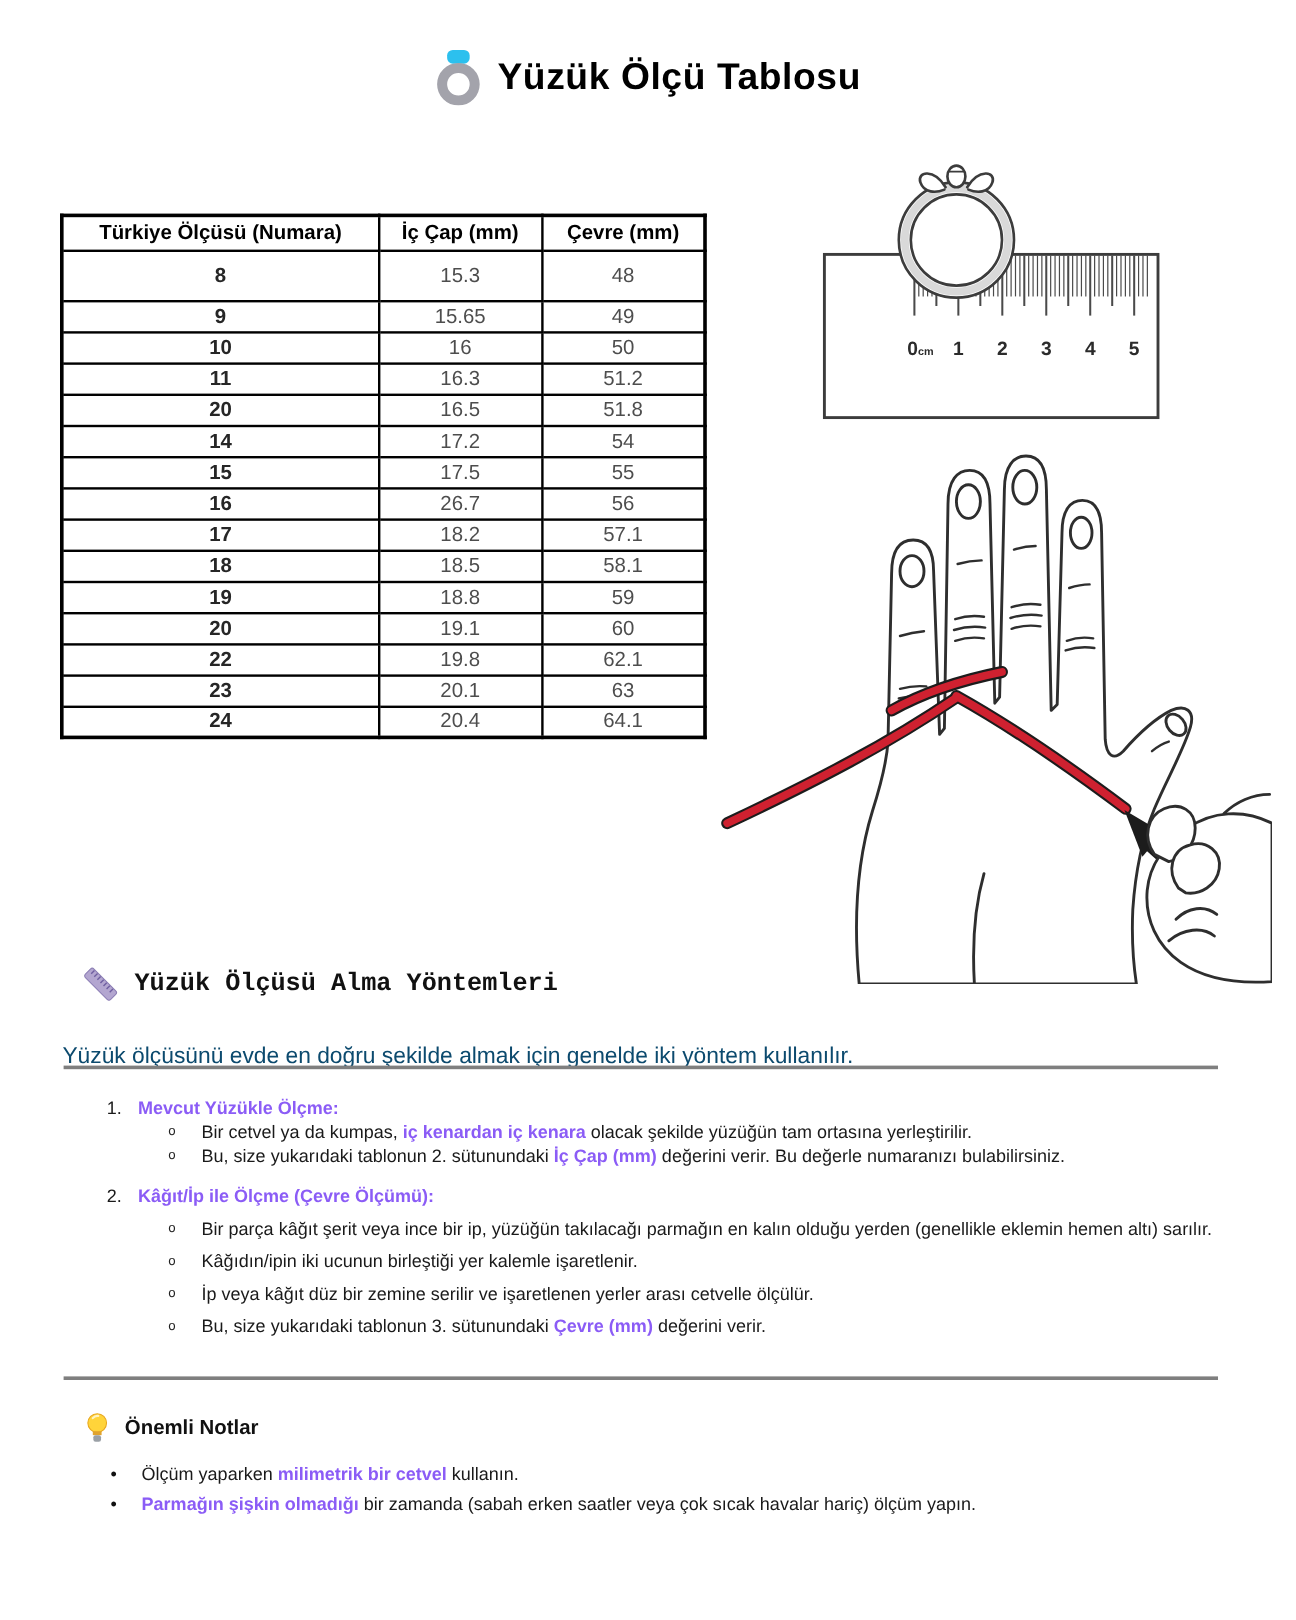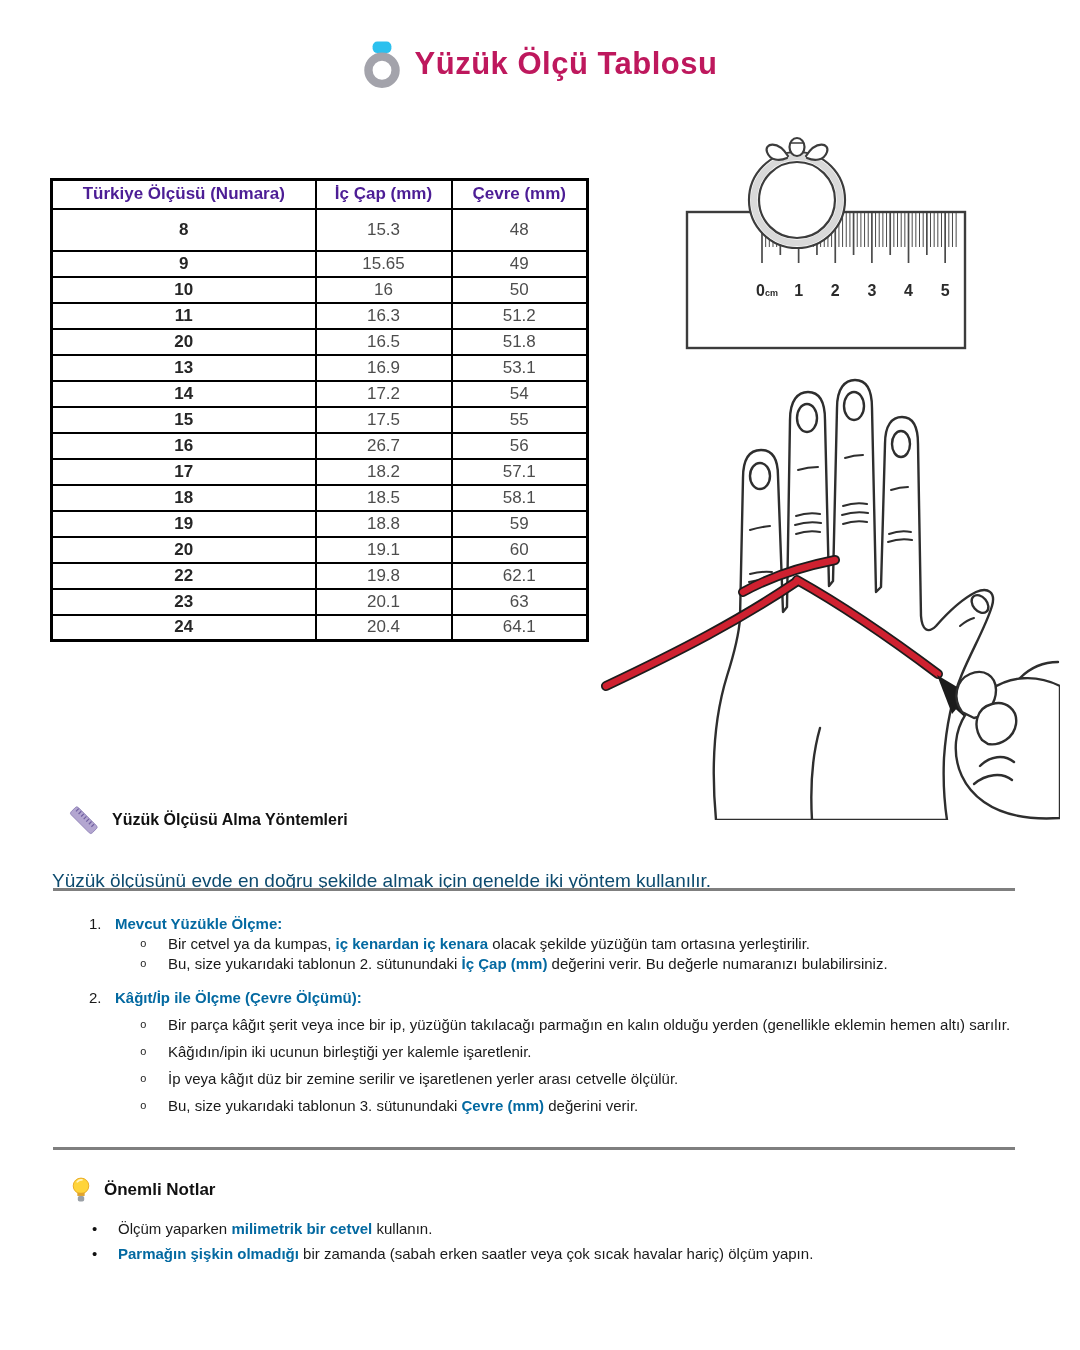--- a/index.html
+++ b/index.html
@@ -4,61 +4,61 @@
 <style>
   html,body{margin:0;padding:0;}
   body{
     width:1080px;height:1350px;position:relative;background:#ffffff;
     font-family:"Liberation Sans",sans-serif;color:#1a1a1a;overflow:hidden;
   }
   [data-name]{box-sizing:border-box;}
 
   
   .title-row{position:absolute;top:40px;left:0;width:1080px;display:flex;justify-content:center;align-items:center;gap:14px;}
-  .title-row h1{margin:0;font-size:31px;font-weight:bold;color:#be185d;letter-spacing:.5px;}
+  .title-row h1{margin:0;font-size:31px;font-weight:bold;color:#000000;letter-spacing:.5px;}
 
   
   .table-wrap{position:absolute;left:50px;top:178px;}
   table.size{border-collapse:collapse;table-layout:fixed;width:536px;border:3px solid #000;}
   table.size th,table.size td{border:2px solid #000;text-align:center;vertical-align:middle;padding:0;}
-  table.size th{height:29px;font-size:17px;font-weight:bold;color:#4c1d95;}
+  table.size th{height:29px;font-size:17px;font-weight:bold;color:#000000;}
   table.size td{height:26px;font-size:17px;color:#4d4d4d;}
   table.size td.col-size{font-weight:bold;color:#262626;}
   table.size tr.first-row td{height:42px;}
   .c1{width:264px;} .c2{width:136px;} .c3{width:136px;}
 
   
   .ruler-fig{position:absolute;left:670px;top:130px;}
   .hand-fig{position:absolute;left:600px;top:368px;}
   .ruler-num{font:bold 16px "Liberation Sans",sans-serif;fill:#2b2b2b;}
   .ruler-unit{font:bold 9px "Liberation Sans",sans-serif;fill:#2b2b2b;}
 
   
   .sec-heading{position:absolute;display:flex;align-items:center;gap:12px;}
   .sec-heading h2{margin:0;font-weight:bold;color:#111;}
   #methods-heading{left:68px;top:804px;}
-  #methods-heading h2{font-size:16px;}
+  #methods-heading h2{font-size:21px;font-family:Liberation Mono, monospace;}
   #notes-heading{left:70px;top:1176px;}
   #notes-heading h2{font-size:17px;}
 
   .intro{position:absolute;left:52px;top:851px;font-size:19px;color:#0c4a6e;white-space:nowrap;}
   .rule{position:absolute;left:53px;width:962px;height:3px;background:#7f7f7f;}
   #rule-1{top:888px;} #rule-2{top:1147px;}
 
   .methods-list{position:absolute;left:0;top:914px;width:1015px;font-size:15px;line-height:20px;}
   .item-title{display:flex;padding-left:89px;white-space:nowrap;}
   .item-title.gap{margin-top:14px;}
   .item-title .num{width:26px;}
   .sub-bullet{display:flex;padding-left:140px;white-space:nowrap;}
   .sub-bullet.spaced{margin-top:7px;}
   .sub-bullet .marker{width:28px;font-size:11px;font-family:"Liberation Mono",monospace;color:#222;}
   .notes-list{position:absolute;left:92px;top:1216px;font-size:15px;line-height:25px;}
   .note-bullet{display:flex;white-space:nowrap;}
   .note-bullet .marker{width:26px;font-size:15px;color:#111;}
-  b{font-weight:bold;color:#0369a1;}
+  b{font-weight:bold;color:#8b5cf6;}
 </style>
 </head>
 <body>
 
 <div class="title-row" data-name="page-header">
   <svg width="38" height="48" viewBox="0 0 36 46" data-name="ring-icon">
     <rect x="9" y="1.5" width="18" height="11" rx="4.5" fill="#2cc0ee"></rect>
     <circle cx="18" cy="29" r="13" fill="none" stroke="#a3a3ab" stroke-width="8"></circle>
   </svg>
   <h1 data-name="page-title">Yüzük Ölçü Tablosu</h1>
@@ -96,25 +96,20 @@
         </tr>
         <tr data-name="table-row">
           <td data-name="cell-size-number" class="col-size">11</td>
           <td data-name="cell-inner-diameter">16.3</td>
           <td data-name="cell-circumference">51.2</td>
         </tr>
         <tr data-name="table-row">
           <td data-name="cell-size-number" class="col-size">20</td>
           <td data-name="cell-inner-diameter">16.5</td>
           <td data-name="cell-circumference">51.8</td>
-        </tr>
-        <tr data-name="table-row">
-          <td data-name="cell-size-number" class="col-size">13</td>
-          <td data-name="cell-inner-diameter">16.9</td>
-          <td data-name="cell-circumference">53.1</td>
         </tr>
         <tr data-name="table-row">
           <td data-name="cell-size-number" class="col-size">14</td>
           <td data-name="cell-inner-diameter">17.2</td>
           <td data-name="cell-circumference">54</td>
         </tr>
         <tr data-name="table-row">
           <td data-name="cell-size-number" class="col-size">15</td>
           <td data-name="cell-inner-diameter">17.5</td>
           <td data-name="cell-circumference">55</td>

